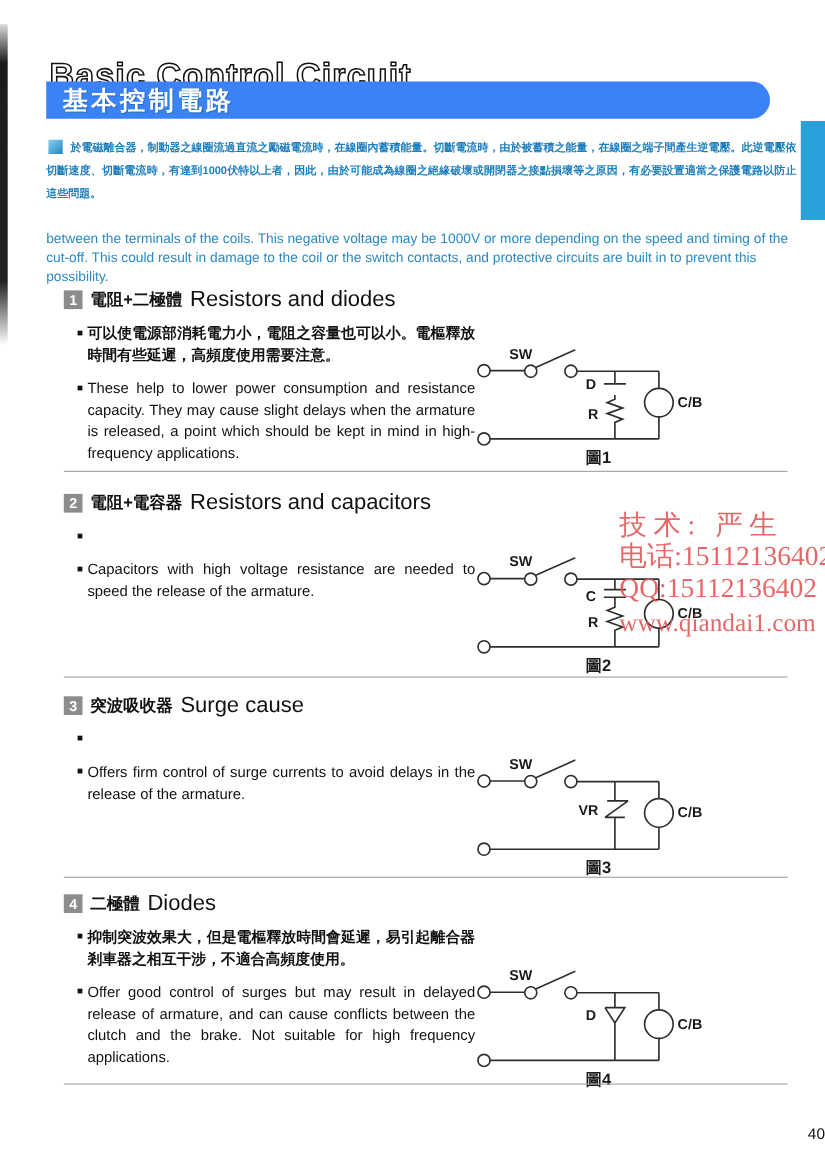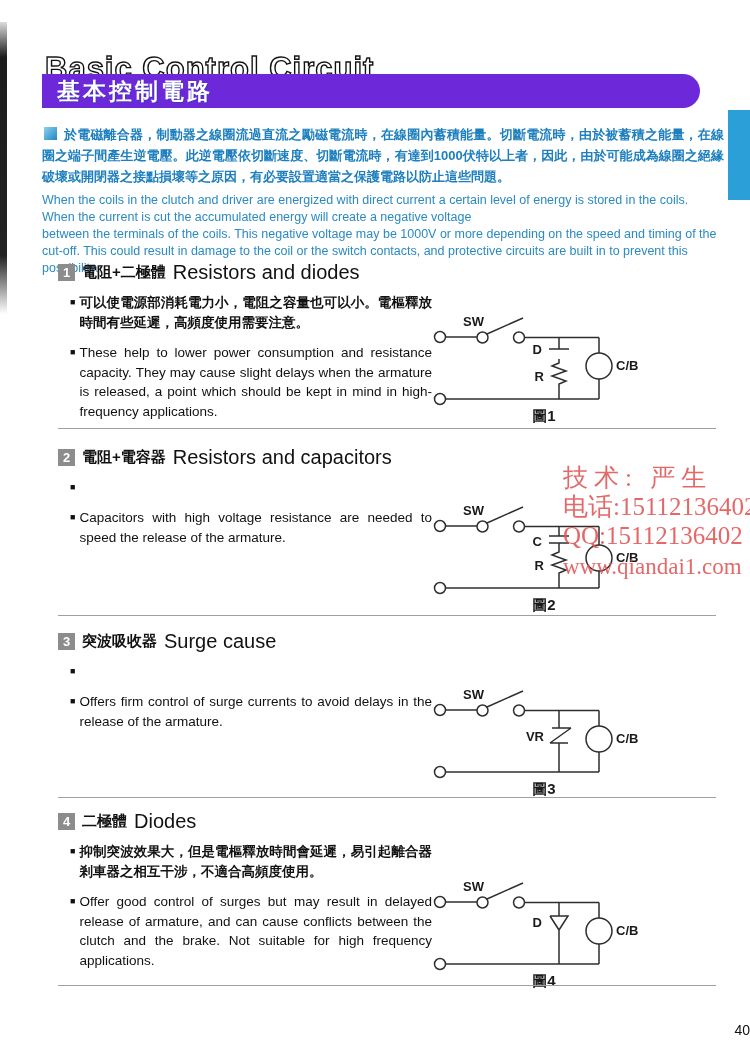--- a/index.html
+++ b/index.html
@@ -6,30 +6,30 @@
   body{
     width:750px;height:1060px;position:relative;background:#ffffff;
     font-family:"Liberation Sans","DejaVu Sans",sans-serif;overflow:hidden;
   }
   
   .left-edge{position:absolute;left:0;top:22px;width:7px;height:292px;
     background:linear-gradient(to bottom,rgba(20,20,20,.15),#1c1c1c 12%,#222 80%,rgba(30,30,30,0));}
   
   .page-title{position:absolute;left:45px;top:30px;font-size:31px;font-weight:bold;
     letter-spacing:1px;color:#ffffff;text-align:right;-webkit-text-stroke:1.4px #111;}
-  .banner{position:absolute;left:42px;top:74px;width:658px;height:34px;background:#6d28d9;
+  .banner{position:absolute;left:42px;top:74px;width:658px;height:34px;background:#3b82f6;
     border-radius:0 17px 17px 0;display:flex;align-items:center;padding-left:15px;box-sizing:border-box;}
   .banner-text{color:#ffffff;font-size:23px;font-weight:bold;letter-spacing:3px;
     text-shadow:1px 1px 0 rgba(10,80,130,.45);}
   .right-tab{position:absolute;left:728px;top:110px;width:22px;height:90px;background:#2b9fd8;}
   
   .intro{position:absolute;left:42px;top:124px;width:682px;}
   .intro-sq{position:absolute;left:2px;top:3px;width:13px;height:13px;
     background:linear-gradient(135deg,#8fd0ef,#1e86c4);}
-  .intro-zh{margin:0;text-indent:22px;color:#1d7fbe;font-weight:bold;font-size:13px;
+  .intro-zh{margin:0;text-indent:22px;color:#1d7fbe;font-weight:bold;font-size:10px;
     line-height:21px;text-align:justify;}
   .intro-en{margin:5px 0 0 0;color:#2a8ac2;font-size:12.5px;line-height:17px;}
   
   .sec{position:absolute;left:42px;width:682px;}
   .sec-head{display:flex;align-items:center;gap:7px;margin-left:16px;}
   .badge{width:17px;height:17px;background:#8c8c8c;color:#fff;font-size:13px;font-weight:bold;
     display:flex;align-items:center;justify-content:center;flex:0 0 auto;}
   .sec-title-zh{font-size:15px;font-weight:bold;color:#111;}
   .sec-title-en{font-size:20px;color:#111;}
   .bullets{width:362px;margin:9px 0 0 28px;}
@@ -64,21 +64,21 @@
 <div class="banner">
   <span class="banner-text">基本控制電路</span>
 </div>
 
 <div class="right-tab"></div>
 
 <div class="intro">
   <span class="intro-sq"></span>
   <p class="intro-zh">於電磁離合器，制動器之線圈流過直流之勵磁電流時，在線圈內蓄積能量。切斷電流時，由於被蓄積之能量，在線圈之端子間產生逆電壓。此逆電壓依切斷速度、切斷電流時，有達到1000伏特以上者，因此，由於可能成為線圈之絕緣破壞或開閉器之接點損壞等之原因，有必要設置適當之保護電路以防止這些問題。</p>
   <p class="intro-en">
-    <span>When the coils in the clutch and driver are energized with direct current a certain level of energy is stored in the coils.  When the current is cut the accumulated energy will create a negative voltage</span><br>
+    <br>
     <span>between the terminals of the coils.  This negative voltage may be 1000V or more depending on the speed and timing of the cut-off.  This could result in damage to the coil or the switch contacts, and protective circuits are built in to prevent this possibility.</span>
   </p>
 </div>
 
 <section class="sec" style="top:261px">
   <div class="sec-head">
     <span class="badge">1</span>
     <span class="sec-title-zh">電阻+二極體</span>
     <span class="sec-title-en">Resistors and diodes</span>
   </div>

